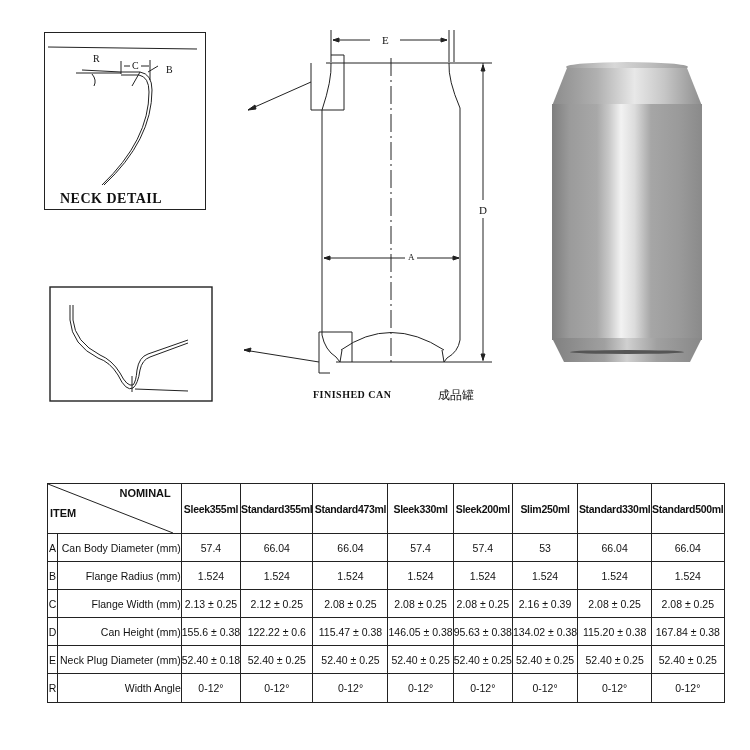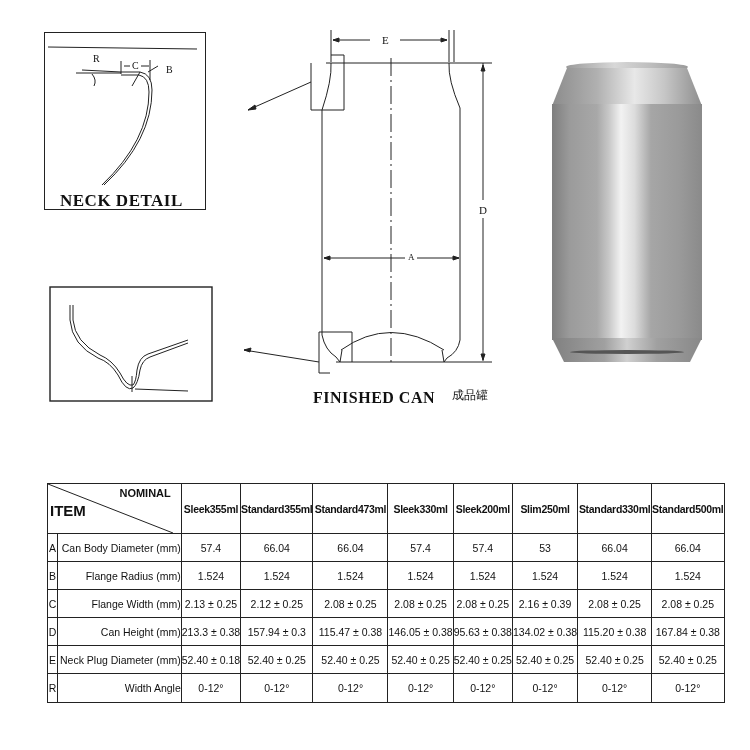--- a/index.html
+++ b/index.html
@@ -1,28 +1,28 @@
 <!DOCTYPE html>
 <html><head>
 <meta charset="utf-8">
 <style>
   html, body { margin:0; padding:0; background:#ffffff; }
   body { width:750px; height:750px; position:relative; overflow:hidden; font-family:"Liberation Sans", sans-serif; color:#111; }
   .abs { position:absolute; }
   svg { position:absolute; left:0; top:0; }
-  .caption { position:absolute; font-family:"Liberation Serif", serif; font-weight:bold; font-size:17px; letter-spacing:0.5px; }
+  .caption { position:absolute; font-family:"Liberation Serif", serif; font-weight:bold; font-size:14px; letter-spacing:0.5px; }
   .dimlabel { position:absolute; font-family:"Liberation Serif", serif; font-size:11px; line-height:11px; background:#fff; padding:0 2px; }
   table.spec { position:absolute; left:47px; top:483px; border-collapse:collapse; font-size:10.5px; table-layout:fixed; }
   table.spec td, table.spec th { border:1.3px solid #222; padding:0; text-align:center; white-space:nowrap; overflow:hidden; font-weight:normal; }
   table.spec th.colhead { font-weight:bold; font-size:10.5px; letter-spacing:-0.3px;margin-left:28px; }
   table.spec td.letter { text-align:center; border-right:1.3px solid #222; }
   table.spec td.item { text-align:right; padding-left:2px; }
   .corner { position:relative; height:49px; }
   .corner .nominal { position:absolute; right:10px; top:3px; font-weight:bold; font-size:11px; }
-  .corner .itemlbl { position:absolute; left:2px; bottom:14px; font-weight:bold; font-size:15px; }
+  .corner .itemlbl { position:absolute; left:2px; bottom:14px; font-weight:bold; font-size:11px; }
 </style>
 </head>
 <body>
 
 <div class="abs" style="left:44px;top:32px;width:160px;height:176px;border:1.4px solid #222;"></div>
 <svg width="750" height="480">
 
   <g stroke="#222" fill="none" stroke-width="1">
     <line x1="48" y1="47" x2="197" y2="49"></line>
     <line x1="76" y1="73" x2="121" y2="73"></line>
@@ -93,22 +93,22 @@
 
 <div class="caption" style="left:60px;top:191px;">NECK DETAIL</div>
 <div class="dimlabel" style="left:91px;top:53px;font-size:10px;">R</div>
 <div class="dimlabel" style="left:130px;top:60px;font-size:10px;">C</div>
 <div class="dimlabel" style="left:164px;top:64px;font-size:10px;">B</div>
 
 <div class="dimlabel" style="left:380px;top:35px;">E</div>
 <div class="dimlabel" style="left:406px;top:252px;font-size:9px;">A</div>
 <div class="dimlabel" style="left:477px;top:205px;">D</div>
 
-<div class="caption" style="left:313px;top:389px;font-size:16px;">FINISHED CAN</div>
-<div class="abs" style="left:438px;top:387px;font-size:12px;font-family:Liberation Sans, sans-serif;margin-left:14px;">成品罐</div>
+<div class="caption" style="left:313px;top:389px;font-size:10px;">FINISHED CAN</div>
+<div class="abs" style="left:438px;top:387px;font-size:12px;font-family:Liberation Sans, sans-serif;">成品罐</div>
 
 <div class="abs" style="left:552px;top:62px;width:150px;height:305px;">
 
   <div style="position:absolute;left:14px;top:0;width:122px;height:10px;border-radius:50%;background:linear-gradient(90deg,#9a9a9a,#d8d8d8 40%,#bdbdbd 70%,#9a9a9a);"></div>
 
   <div style="position:absolute;left:0;top:6px;width:150px;height:38px;clip-path:polygon(10% 0,90% 0,100% 100%,0 100%);background:linear-gradient(90deg,#8c8c8c,#b0b0b0 30%,#e8e8e8 55%,#c6c6c6 75%,#8e8e8e);"></div>
 
   <div style="position:absolute;left:0;top:42px;width:150px;height:236px;background:linear-gradient(90deg,#7e7e7e 0%,#9b9b9b 12%,#a8a8a8 30%,#c8c8c8 38%,#f2f2f2 46%,#dcdcdc 55%,#a6a6a6 66%,#9a9a9a 85%,#8a8a8a 100%);"></div>
 
   <div style="position:absolute;left:0;top:276px;width:150px;height:24px;clip-path:polygon(0 0,100% 0,92% 100%,8% 100%);background:linear-gradient(90deg,#808080,#a0a0a0 35%,#d0d0d0 50%,#a0a0a0 70%,#888);"></div>
@@ -180,22 +180,22 @@
     <td>2.08 ± 0.25</td>
     <td>2.08 ± 0.25</td>
     <td>2.08 ± 0.25</td>
     <td>2.16 ± 0.39</td>
     <td>2.08 ± 0.25</td>
     <td>2.08 ± 0.25</td>
   </tr>
   <tr style="height:28px;">
     <td class="letter">D</td>
     <td class="item">Can Height (mm)</td>
-    <td>213.3 ± 0.38</td>
-    <td>157.94 ± 0.3</td>
+    <td>155.6 ± 0.38</td>
+    <td>122.22 ± 0.6</td>
     <td>115.47 ± 0.38</td>
     <td>146.05 ± 0.38</td>
     <td>95.63 ± 0.38</td>
     <td>134.02 ± 0.38</td>
     <td>115.20 ± 0.38</td>
     <td>167.84 ± 0.38</td>
   </tr>
   <tr style="height:28px;">
     <td class="letter">E</td>
     <td class="item">Neck Plug Diameter (mm)</td>

